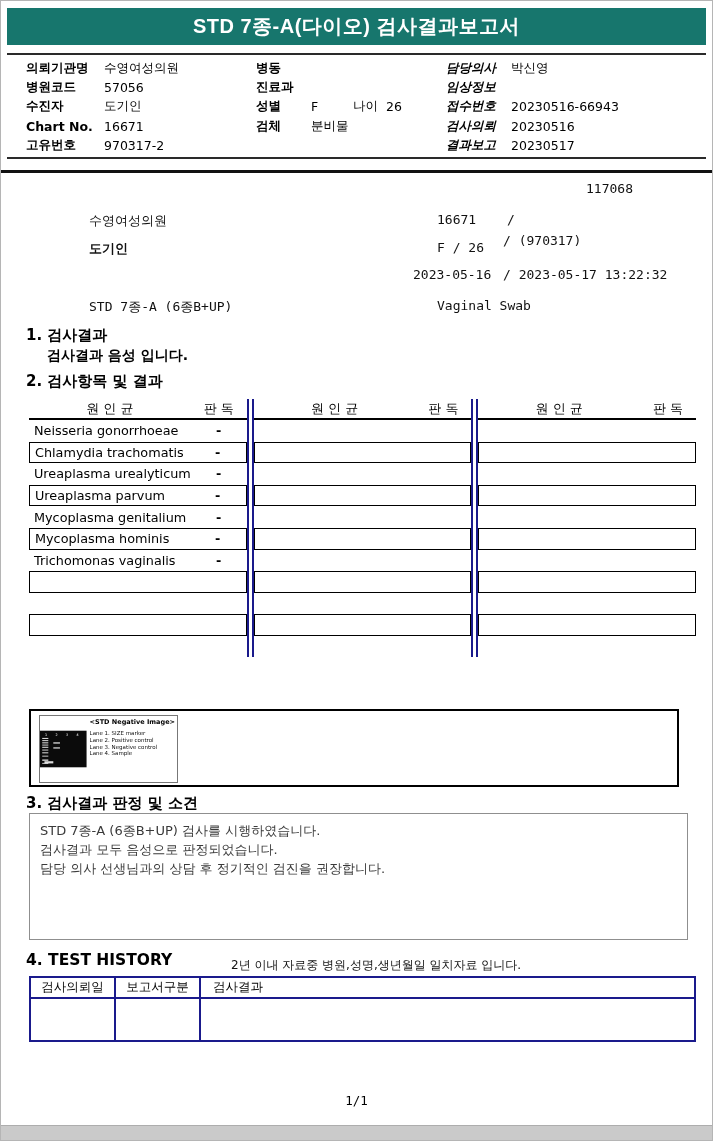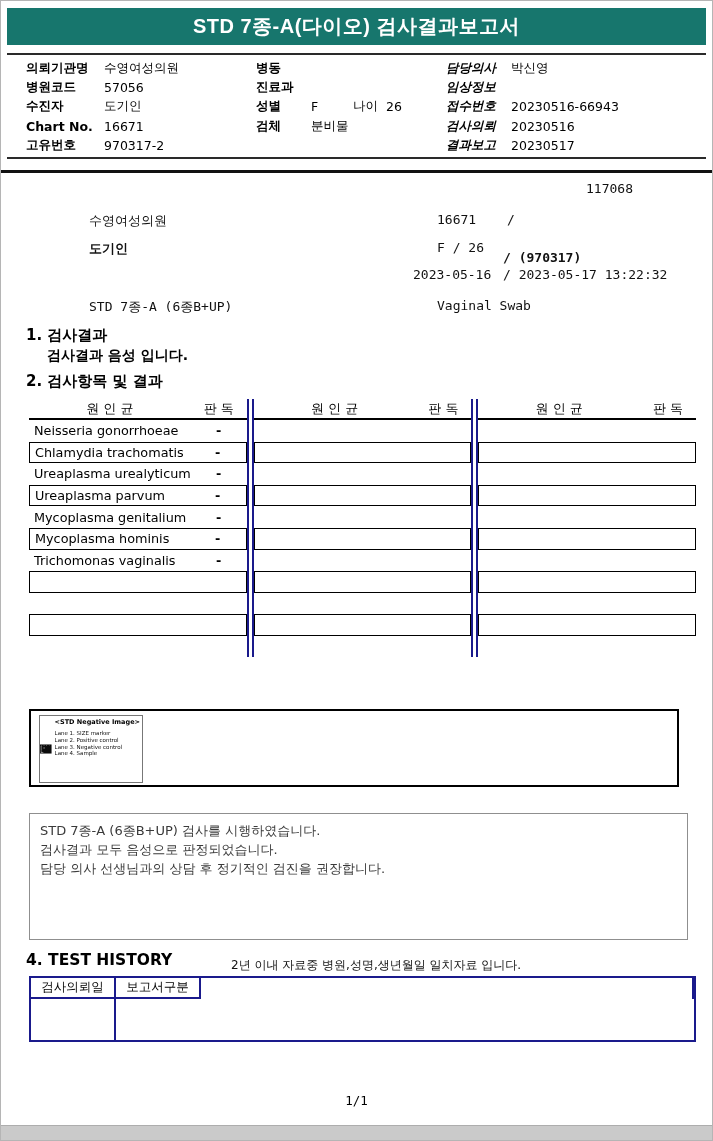--- a/index.html
+++ b/index.html
@@ -41,21 +41,21 @@
   .rt-head { height:21px; border-bottom:2px solid #000; display:flex; align-items:center; font-size:13px; }
   .rt-head-org { flex:1; text-align:center; }
   .rt-head-res { width:56px; text-align:center; }
   .rt-row { height:21.6px; display:flex; align-items:center; font-size:12.8px; }
   .rt-row .org { flex:1; padding-left:5px; white-space:nowrap; overflow:hidden; }
   .rt-row .res { width:56px; text-align:center; font-weight:bold; }
   .rt-row.boxed { border:1.6px solid #000; }
 
   
   .gel-outer { position:absolute; left:28px; top:708px; width:650px; height:78px; border:2px solid #000; }
-  .gel-inner { position:absolute; left:8px; top:4px; width:104px; height:68px; border:1px solid #777; display:flex; background:#fff; }
+  .gel-inner { position:absolute; left:8px; top:4px; width:139px; height:68px; border:1px solid #777; display:flex; background:#fff; }
   .gel-text { flex:1; padding:2px 2px 0 3px; }
   .gel-caption { font-size:6.5px; font-weight:bold; white-space:nowrap; margin-bottom:4px; }
   .gel-lane { font-size:5.5px; line-height:6.8px; white-space:nowrap; color:#111; }
 
   
   .s3-box { position:absolute; left:28px; top:812px; width:659px; height:127px; border:1.5px solid #8f8f8f;
             padding:7px 10px; font-size:13px; line-height:19px; color:#3a3a3a; }
 
   
   .s4-note { position:absolute; left:230px; top:956px; font-size:12px; color:#111; white-space:nowrap; }
@@ -147,21 +147,21 @@
 
   <div class="line2"></div>
   <div class="line3"></div>
 
   <span class="m" style="left:585px; top:180px;">117068</span>
   <span class="m" style="left:88px;  top:211px;">수영여성의원</span>
   <span class="m" style="left:436px; top:211px;">16671</span>
   <span class="m" style="left:506px; top:211px;">/</span>
   <span class="m b" style="left:88px; top:239px;">도기인</span>
   <span class="m" style="left:436px; top:239px;">F / 26</span>
-  <span class="m" style="left:502px; top:249px;font-weight:bold;">/ (970317)</span>
+  <span class="m" style="left:502px; top:232px;">/ (970317)</span>
   <span class="m" style="left:412px; top:266px;">2023-05-16</span>
   <span class="m" style="left:502px; top:266px;">/ 2023-05-17 13:22:32</span>
   <span class="m" style="left:88px;  top:297px;">STD 7종-A (6종B+UP)</span>
   <span class="m" style="left:436px; top:297px;">Vaginal Swab</span>
 
   <div class="sec-h" style="left:25px; top:325px;">1. 검사결과</div>
   <div class="s1-text">검사결과 음성 입니다.</div>
 
   <div class="sec-h" style="left:25px; top:371px;">2. 검사항목 및 결과</div>
 
@@ -268,32 +268,34 @@
       <div class="gel-text">
         <div class="gel-caption">&lt;STD Negative Image&gt;</div>
         <div class="gel-lane">Lane 1. SIZE marker</div>
         <div class="gel-lane">Lane 2. Positive control</div>
         <div class="gel-lane">Lane 3. Negative control</div>
         <div class="gel-lane">Lane 4. Sample</div>
       </div>
     </div>
   </div>
 
+  <div class="sec-h" style="left:25px; top:793px;">3. 검사결과 판정 및 소견</div>
   <div class="s3-box">
     <div>STD 7종-A (6종B+UP) 검사를 시행하였습니다.</div>
     <div>검사결과 모두 음성으로 판정되었습니다.</div>
     <div>담당 의사 선생님과의 상담 후 정기적인 검진을 권장합니다.</div>
   </div>
 
   <div class="sec-h" style="left:25px; top:950px; font-size:15.5px;">4. TEST HISTORY</div>
   <div class="s4-note">2년 이내 자료중 병원,성명,생년월일 일치자료 입니다.</div>
 
   <div class="hist-table">
     <div class="ht-cell ht-head cr">검사의뢰일</div>
     <div class="ht-cell ht-head cr">보고서구분</div>
+    <div class="ht-cell ht-head ht-left">검사결과</div>
     <div class="ht-cell cr"></div>
     <div class="ht-cell cr"></div>
     <div class="ht-cell"></div>
   </div>
 
   <div class="footer">1/1</div>
   <div class="bottom-bar"></div>
 
 </div>
 

